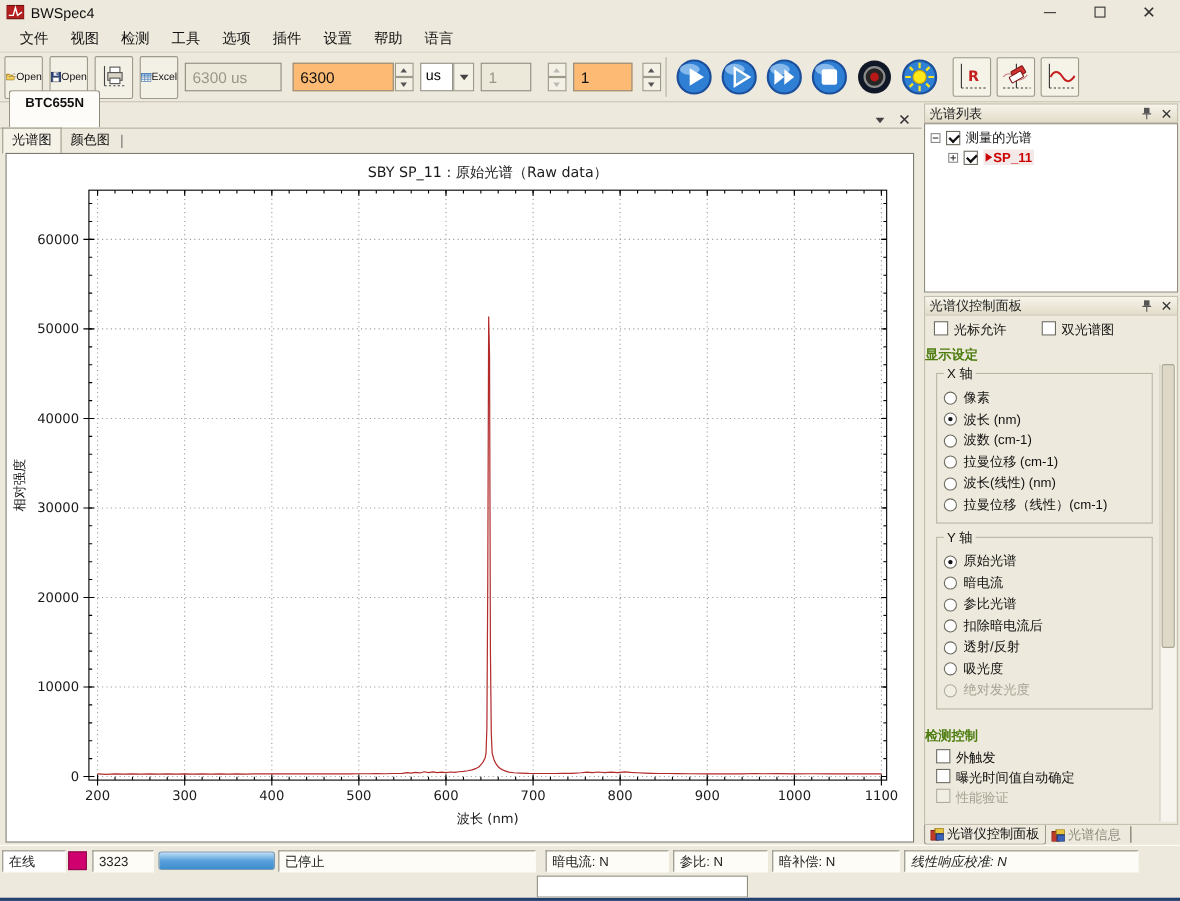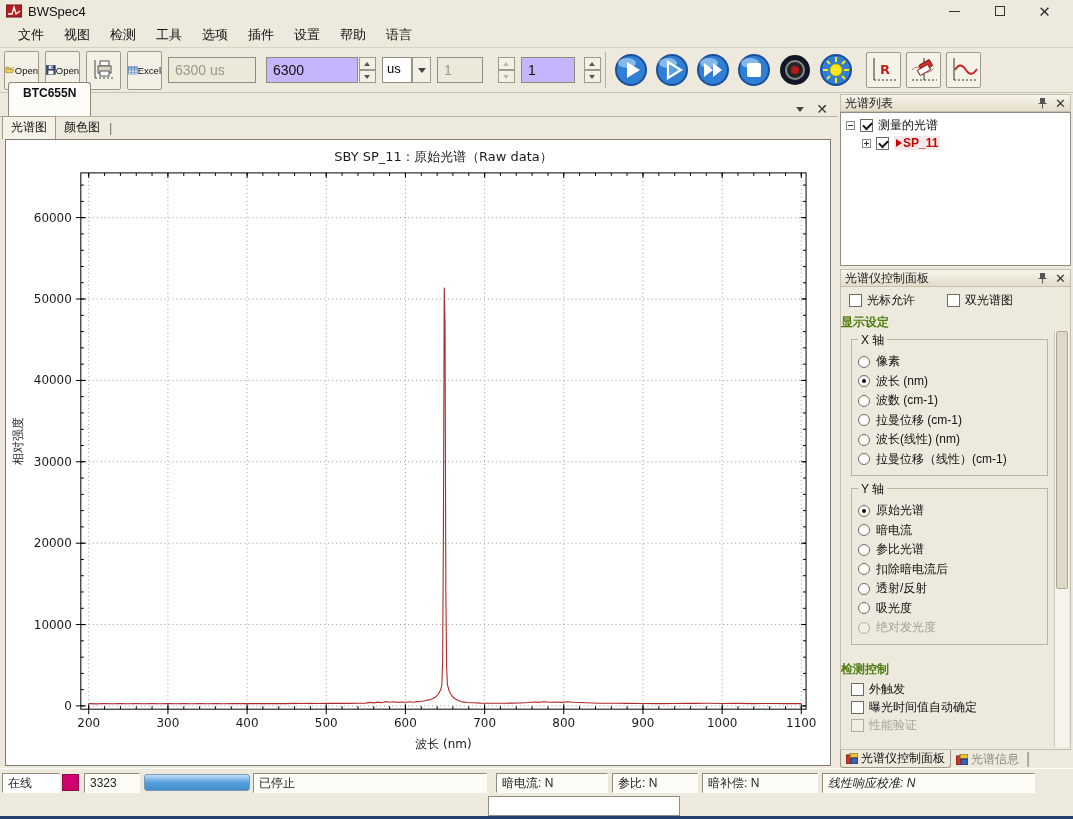--- a/index.html
+++ b/index.html
@@ -21,21 +21,21 @@
   .menubar { position:absolute; top:22px; left:0; right:0; height:26px; background:#ede9dc;
              display:flex; align-items:center; padding-left:8px; border-bottom:1px solid #d7d2c2; }
   .menuitem { font-size:13px; padding:3px 10px; color:#111; }
 
   
   .toolbar { position:absolute; top:48px; left:0; right:0; height:45px; background:#ede9dc;
              border-bottom:1px solid #c9c4b2; display:flex; align-items:center; padding-left:4px; }
   .tbtn { width:35px; height:39px; border:1px solid #9d9a8a; background:#f3f0e6; border-radius:2px;
           display:flex; align-items:center; justify-content:center; margin-right:6px; }
   .tbtn .cap { font-size:9.5px; color:#111; line-height:1; margin-top:1px; }
-  .tfield { height:26px; border:1px solid #8f8d80; background:#c4b5fd; font-size:14px; padding:2px 6px; color:#111; }
+  .tfield { height:26px; border:1px solid #8f8d80; background:#fdba74; font-size:14px; padding:2px 6px; color:#111; }
   .tfield.disabled { background:#ece8da; color:#9a9788; }
   .spin { width:17px; height:26px; display:flex; flex-direction:column; margin-left:1px; }
   .spin div { flex:1; border:1px solid #9d9a8a; background:#f3f0e6; position:relative; }
   .spin .up::after { content:""; position:absolute; left:4px; top:4px;
        border-left:3px solid transparent; border-right:3px solid transparent; border-bottom:4px solid #555; }
   .spin .dn::after { content:""; position:absolute; left:4px; top:4px;
        border-left:3px solid transparent; border-right:3px solid transparent; border-top:4px solid #555; }
   .spin.disabled div::after { opacity:.35; }
   .combo { display:flex; height:26px; margin-left:6px; }
   .combo .val { width:30px; border:1px solid #8f8d80; background:#fff; font-size:13px; padding:3px 4px; }
@@ -92,21 +92,21 @@
   .cb.disabled { border-color:#b0ada0; background:#f1eee3; }
   .treelabel { margin-left:5px; color:#111; }
   .tree-item-active { margin-left:5px; color:#cc0000; font-weight:bold; background:#f4e9e9; padding:0 2px;
                       display:flex; align-items:center; }
   .curarrow { width:0; height:0; border-top:4px solid transparent; border-bottom:4px solid transparent;
               border-left:6px solid #cc0000; margin-right:1px; }
 
   .ctrlpanel { position:absolute; top:176px; left:0; right:2px; bottom:18px; }
   .ctrlbody { position:absolute; top:18px; left:0; right:0; bottom:0; background:#ede9dc;
               border:1px solid #c5c0ae; border-top:none; overflow:hidden; }
-  .cbrow { display:flex; align-items:center; font-size:12px; color:#111; }
+  .cbrow { display:flex; font-size:12px; color:#111; }
   .cbrow .lbl { margin-left:5px; }
   .cbrow .lbl.disabled, .radiorow .lbl.disabled { color:#a6a394; }
   .tophalf { display:flex; padding:5px 0 0 8px; }
   .sechdr { text-align:left; font-size:12px; font-weight:bold; color:#4d7c0f; margin-top:5px; }
   .group { position:relative; border:1px solid #bab5a3; margin:8px 22px 0 10px; padding:12px 4px 6px 6px; }
   .group .glabel { position:absolute; top:-8px; left:6px; background:#ede9dc; font-size:12px; padding:0 3px; color:#111; }
   .radiorow { display:flex; align-items:center; height:19.5px; font-size:12px; color:#111; }
   .radio { width:12px; height:12px; border:1px solid #6e6c60; border-radius:50%; background:#fff; position:relative; flex:none; }
   .radio.sel::after { content:""; position:absolute; left:3px; top:3px; width:4px; height:4px; border-radius:50%; background:#111; }
   .radio.disabled { border-color:#b0ada0; background:#f1eee3; }

